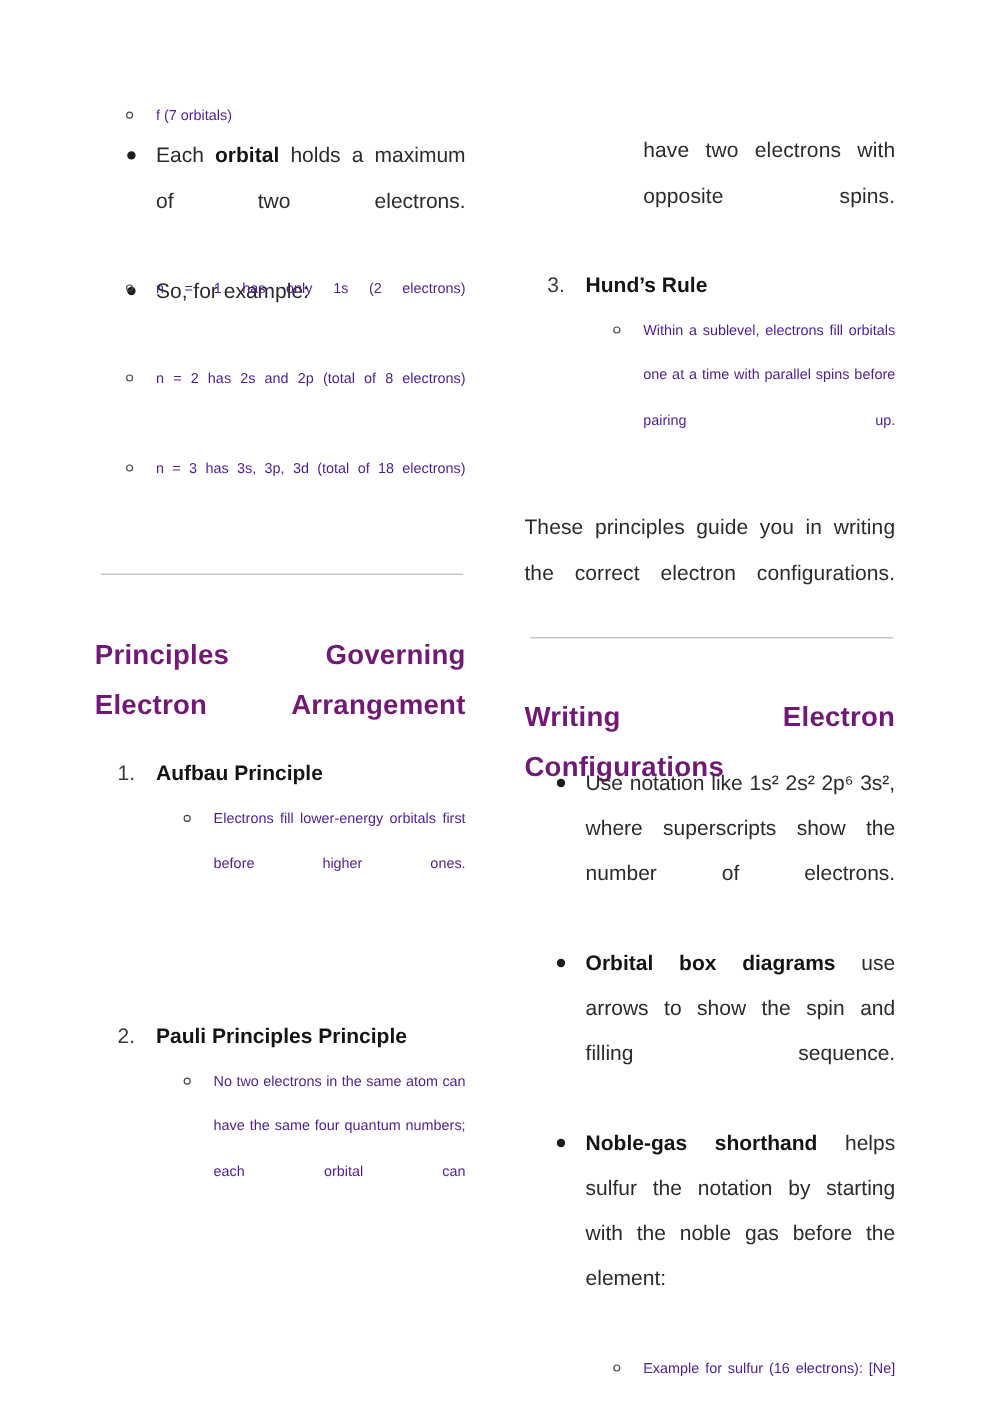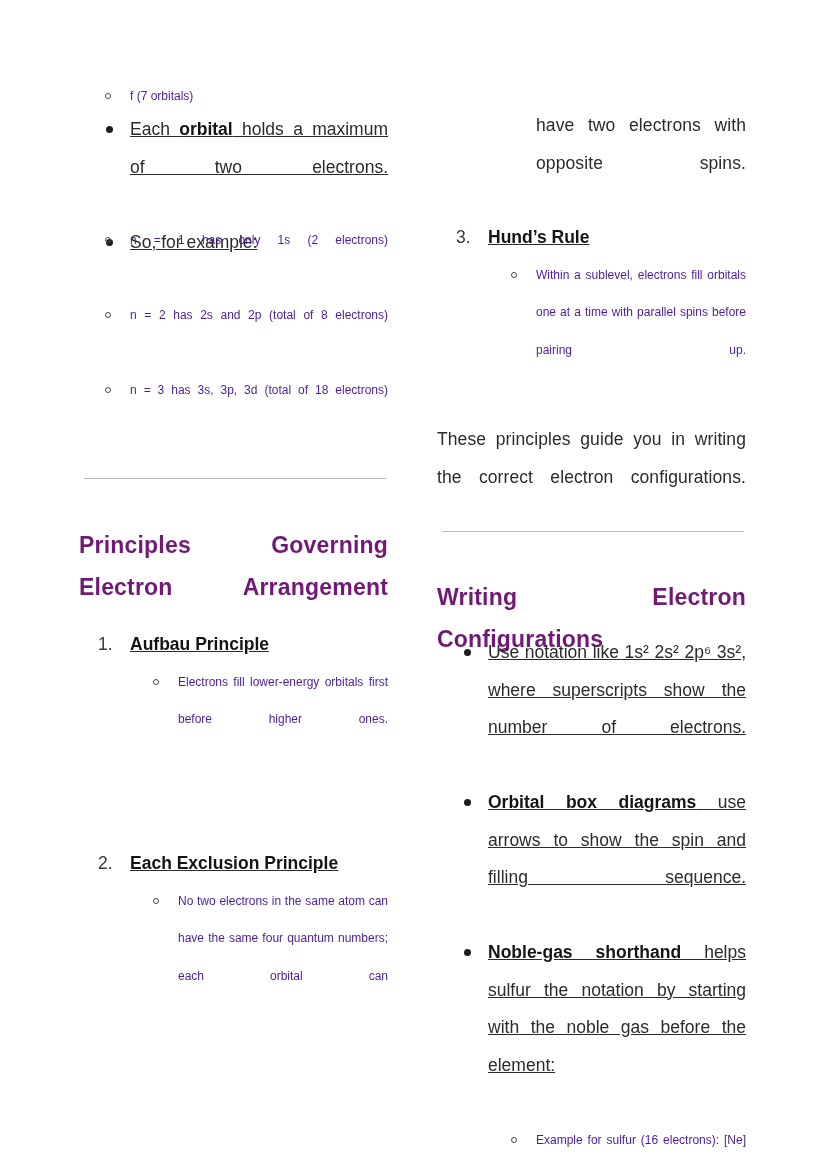--- a/index.html
+++ b/index.html
@@ -59,21 +59,20 @@
     list-style: none;
   }
   li.b1 {
     position: relative;
     padding-left: 52px;
     font-size: 17.5px;
     line-height: 37.5px;
     text-align: justify;
     text-justify: inter-word;
     color: #2b2b2b;
-    text-decoration: underline;
   }
   li.b1 > .dot {
     position: absolute;
     left: 28px;
     top: 15px;
     width: 7px;
     height: 7px;
     border-radius: 50%;
     background: #1d1d1d;
   }
@@ -217,21 +216,21 @@
           <span class="circ" style="left:75px;"></span>
           <span class="justify-block">Electrons fill lower-energy orbitals first before higher ones.</span>
         </li>
       </ul>
     </div>
 
     <div style="position:absolute; top:845px; left:0; width:310px;">
       <ol class="lvl1">
         <li class="b1">
           <span class="num">2.</span>
-          <b>Each Exclusion Principle</b>
+          <b>Pauli Principles Principle</b>
         </li>
       </ol>
       <ul class="lvl2">
         <li class="b2" style="padding-left:100px;">
           <span class="circ" style="left:75px;"></span>
           <span class="justify-block">No two electrons in the same atom can have the same four quantum numbers; each orbital can</span>
         </li>
       </ul>
     </div>
 

